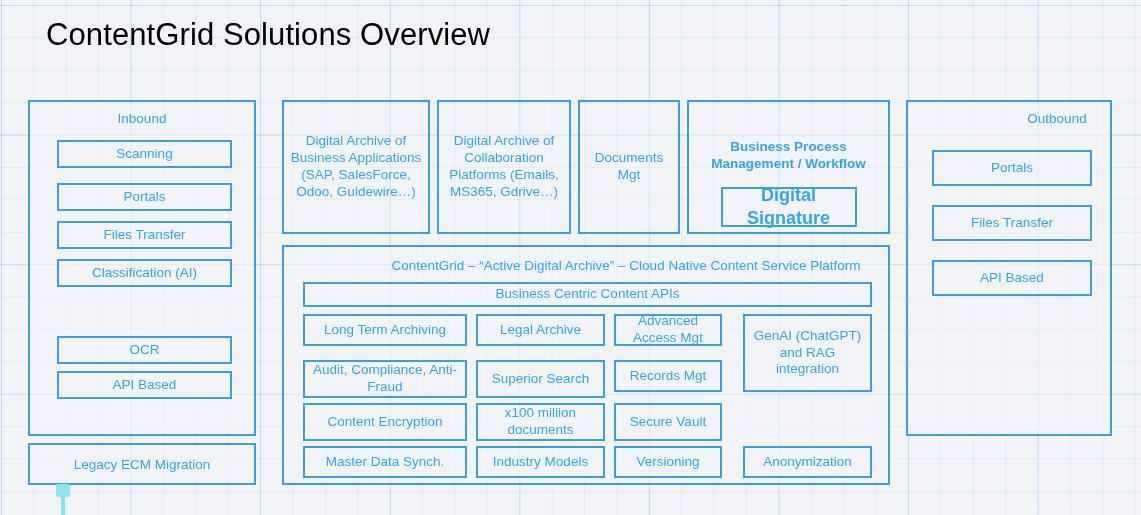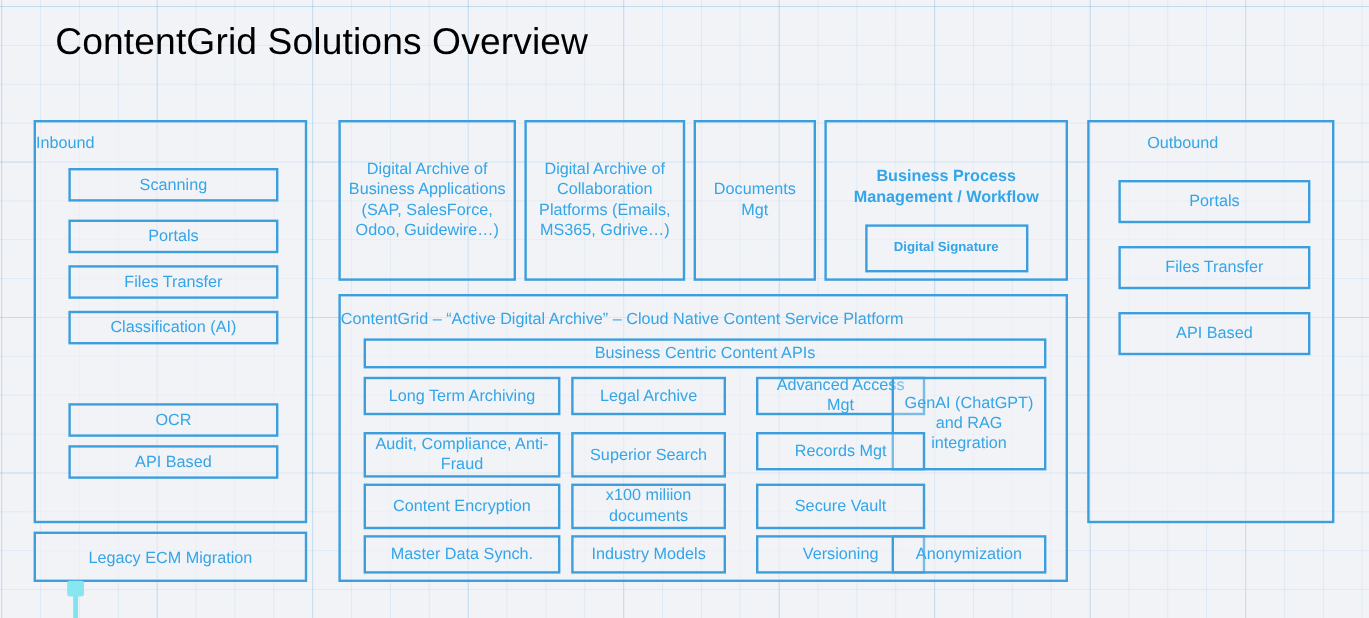--- a/index.html
+++ b/index.html
@@ -62,20 +62,21 @@
     justify-content: center;
     text-align: center;
     color: #33a5e8;
     font-size: 13.5px;
     line-height: 1.25;
     padding: 2px 4px;
   }
   .panel-title {
     position: absolute;
     width: 100%;
+    text-align: center;
     color: #33a5e8;
     font-size: 13.5px;
     line-height: 1.25;
   }
 
   
   #inbound-panel  { left: 28px;  top: 100px; width: 228px; height: 336px; }
   #inbound-title  { top: 9px; }
   .inbound-item   { left: 27px; width: 175px; height: 28px; }
 
@@ -89,36 +90,36 @@
   #mid-top-3 { left: 578px; top: 100px; width: 102px; height: 134px; }
   #mid-top-4 { left: 687px; top: 100px; width: 203px; height: 134px;
                flex-direction: column; justify-content: center; font-weight: bold; }
   #mid-top-4 .bpm-label { margin-top: 32px; }
   #digital-signature {
     position: static;
     margin-top: 14px;
     width: 136px; height: 40px;
     border: 2px solid #3d9ede;
     display: flex; align-items: center; justify-content: center;
-    color: #33a5e8; font-size: 11px;
+    color: #33a5e8; font-size: 18px;
     background: rgba(242,243,247,0.35);
   }
 
   
-  #platform-panel { left: 282px; top: 245px; width: 608px; height: 240px; }
+  #platform-panel { left: 282px; top: 245px; width: 608px; height: 240px; padding-left: 40px; }
   #platform-title { top: 11px; }
   #content-apis {
     left: 19px; top: 35px; width: 569px; height: 25px;
     font-size: 13.5px;
   }
 
   .feat { height: 32px; }
   .feat-col-1 { left: 19px;  width: 164px; }
   .feat-col-2 { left: 192px; width: 129px; }
-  .feat-col-3 { left: 330px; width: 141px; margin-left: 16px; }
+  .feat-col-3 { left: 330px; width: 108px; }
   .feat-col-4 { left: 459px; width: 129px; }
 
   .feat-row-1 { top: 67px; }
   .feat-row-2 { top: 113px; }
   .feat-row-3 { top: 156px; }
   .feat-row-4 { top: 199px; }
 
   #feat-genai { left: 459px; top: 67px; width: 129px; height: 78px; }
   .feat-tall  { height: 38px; }
 

